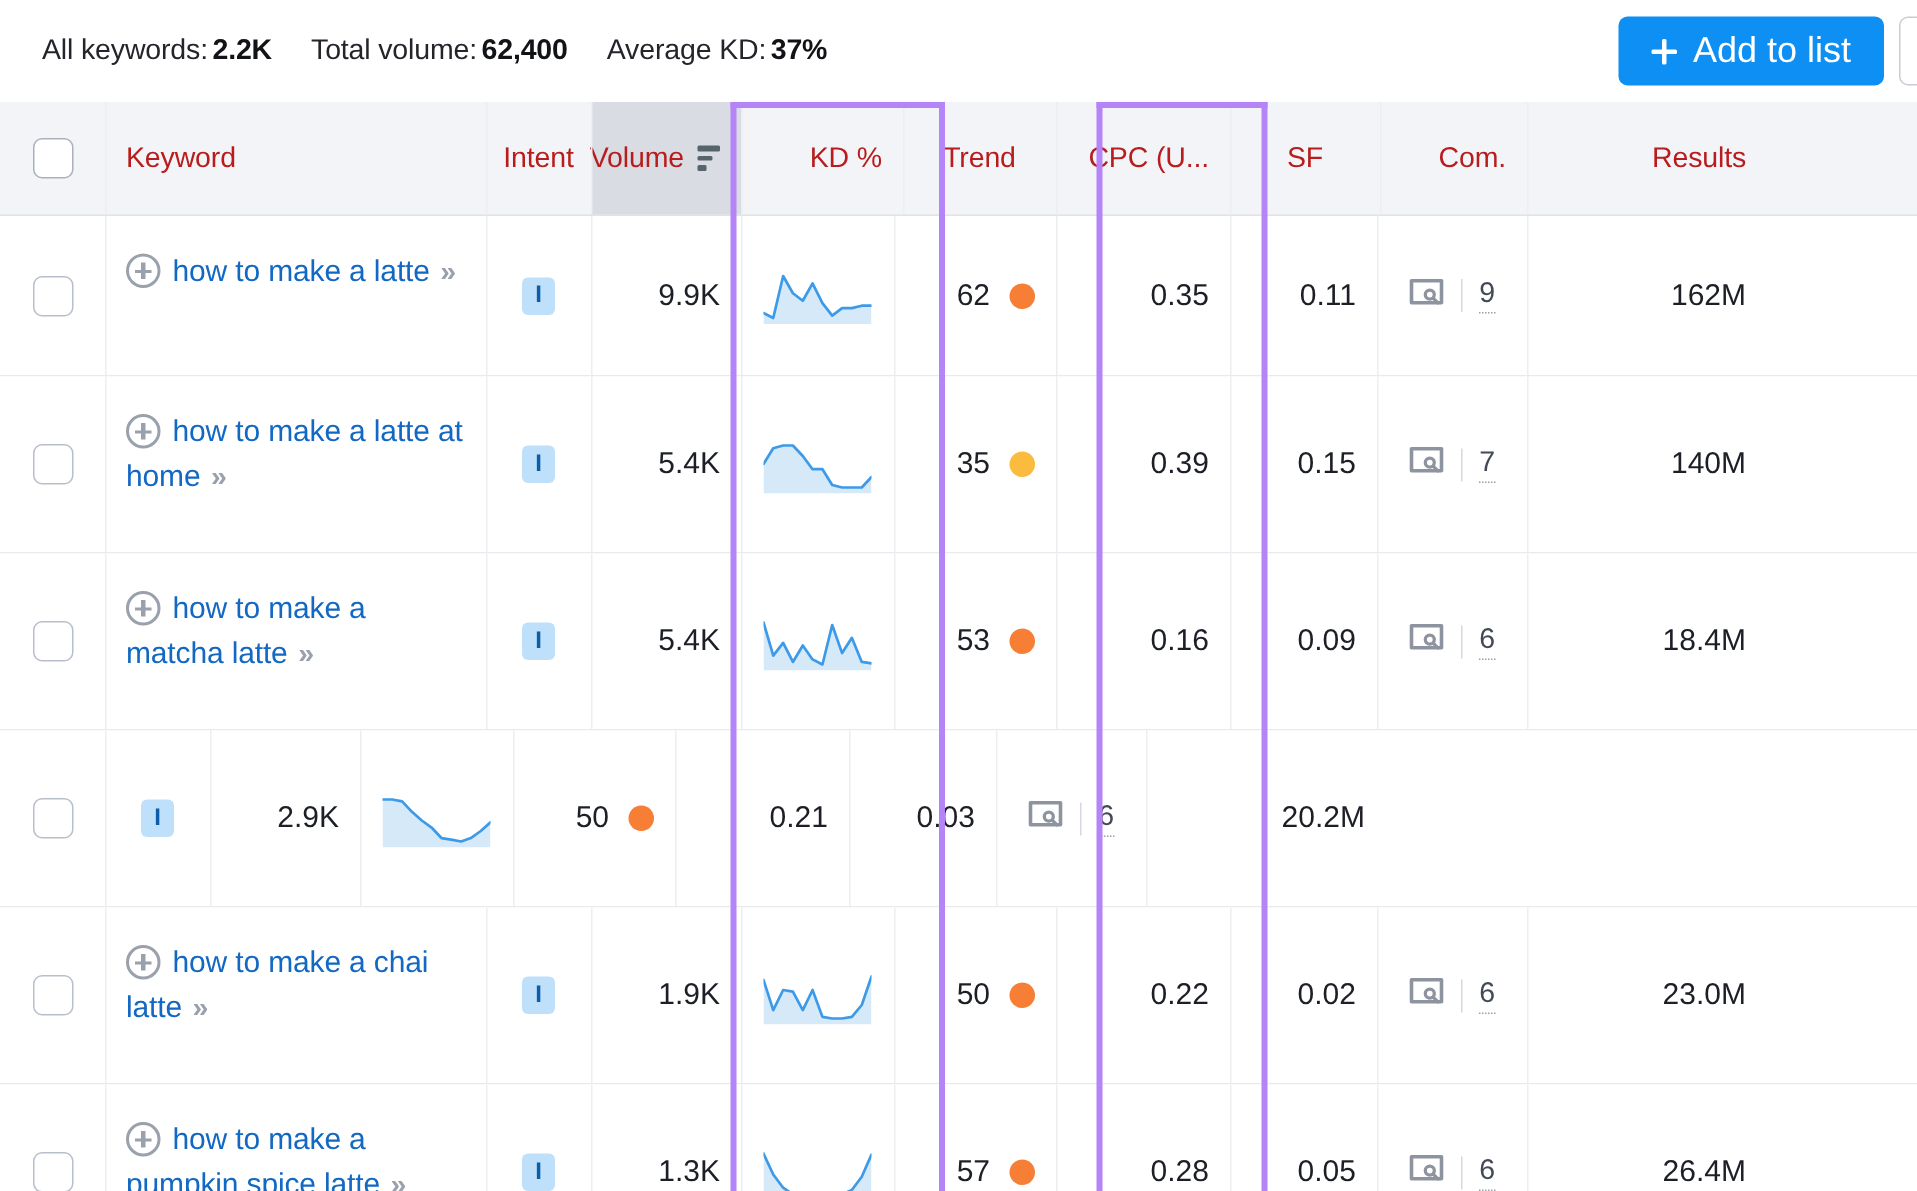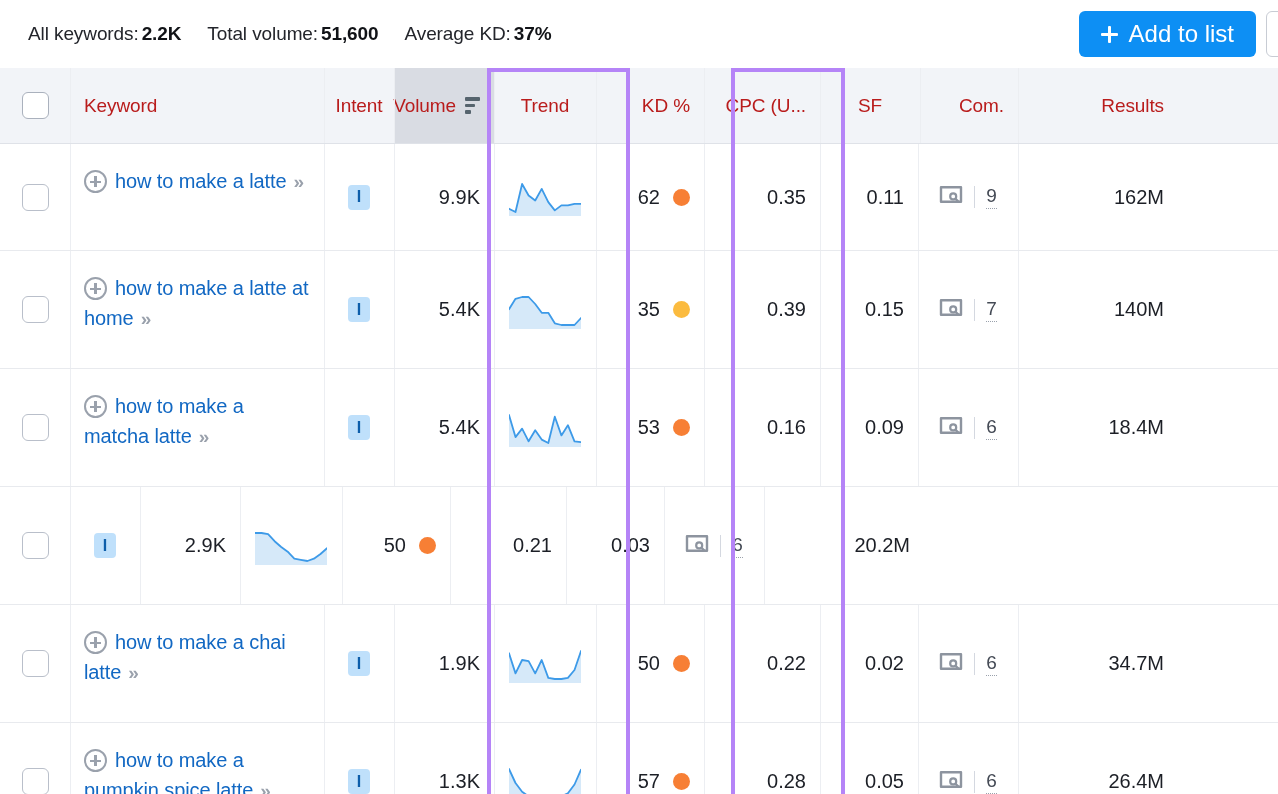--- a/index.html
+++ b/index.html
@@ -160,21 +160,21 @@
 <body>
 
 <div class="app">
 
   <div class="topbar">
     <div class="stats">
       <div class="stat">
         <span class="label">All keywords:</span><span class="value">2.2K</span>
       </div>
       <div class="stat">
-        <span class="label">Total volume:</span><span class="value">51,600</span>
+        <span class="label">Total volume:</span><span class="value">62,400</span>
       </div>
       <div class="stat">
         <span class="label">Average KD:</span><span class="value">37%</span>
       </div>
     </div>
 
     <div class="topbar-right">
       <button class="btn-add">
         <span class="plus-icon"></span>
         <span>Add to list</span>
@@ -196,26 +196,26 @@
         <span>Intent</span>
       </div>
       <div class="cell c-volume sorted">
         <span>Volume</span>
         <span class="sort-icon">
             <i></i>
             <i></i>
             <i></i>
           </span>
       </div>
+      <div class="cell c-kd">
+        <span>KD %</span>
+      </div>
       <div class="cell c-trend">
         <span>Trend</span>
       </div>
-      <div class="cell c-kd">
-        <span>KD %</span>
-      </div>
       <div class="cell c-cpc">
         <span>CPC (U...</span>
       </div>
       <div class="cell c-sf">
         <span>SF</span>
       </div>
       <div class="cell c-com">
         <span>Com.</span>
       </div>
       <div class="cell c-results">
@@ -392,21 +392,21 @@
             <span class="sf-group">
               <span><svg width="24" height="21" viewBox="0 0 24 21" fill="none">
                   <path d="M2 3.2h20v14.6H2z" stroke="#8d949f" stroke-width="2.4" stroke-linejoin="round"></path>
                   <circle cx="14.2" cy="12.4" r="3" fill="#ffffff" stroke="#8d949f" stroke-width="2.2"></circle>
                   <path d="M16.6 14.9l3 3" stroke="#8d949f" stroke-width="2.2" stroke-linecap="round"></path>
                 </svg></span>
               <span class="sf-sep"></span>
               <span class="sf-num">6</span>
             </span>
           </div>
-          <div class="cell c-results">34.7M</div>
+          <div class="cell c-results">23.0M</div>
         </div>
         <div class="trow" style="min-height: 118px;">
           <div class="cell c-check">
             <div class="checkbox"></div>
           </div>
           <div class="cell c-keyword">
             <span class="kw-wrap"><span class="kw-plus"></span><a class="kw-link">how to make a pumpkin spice latte</a><span class="kw-chev">»</span></span>
           </div>
           <div class="cell c-intent">
             <span class="intent-badge">I</span>

